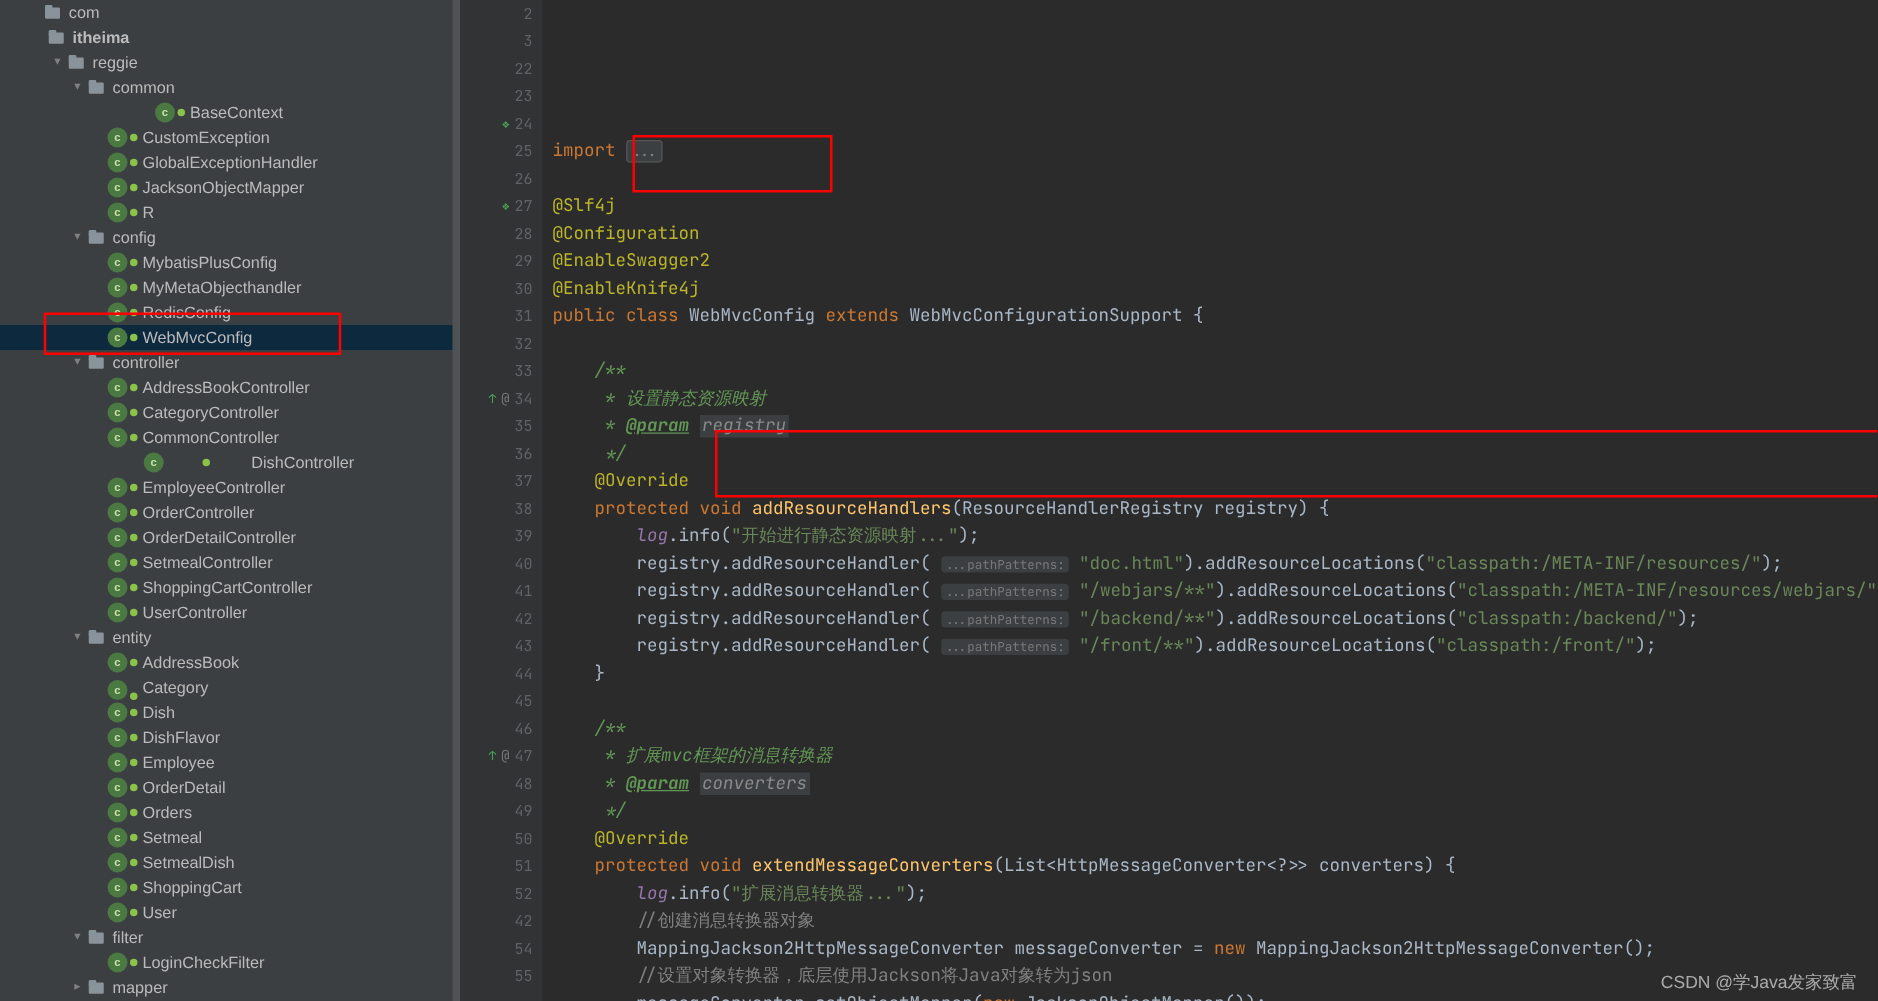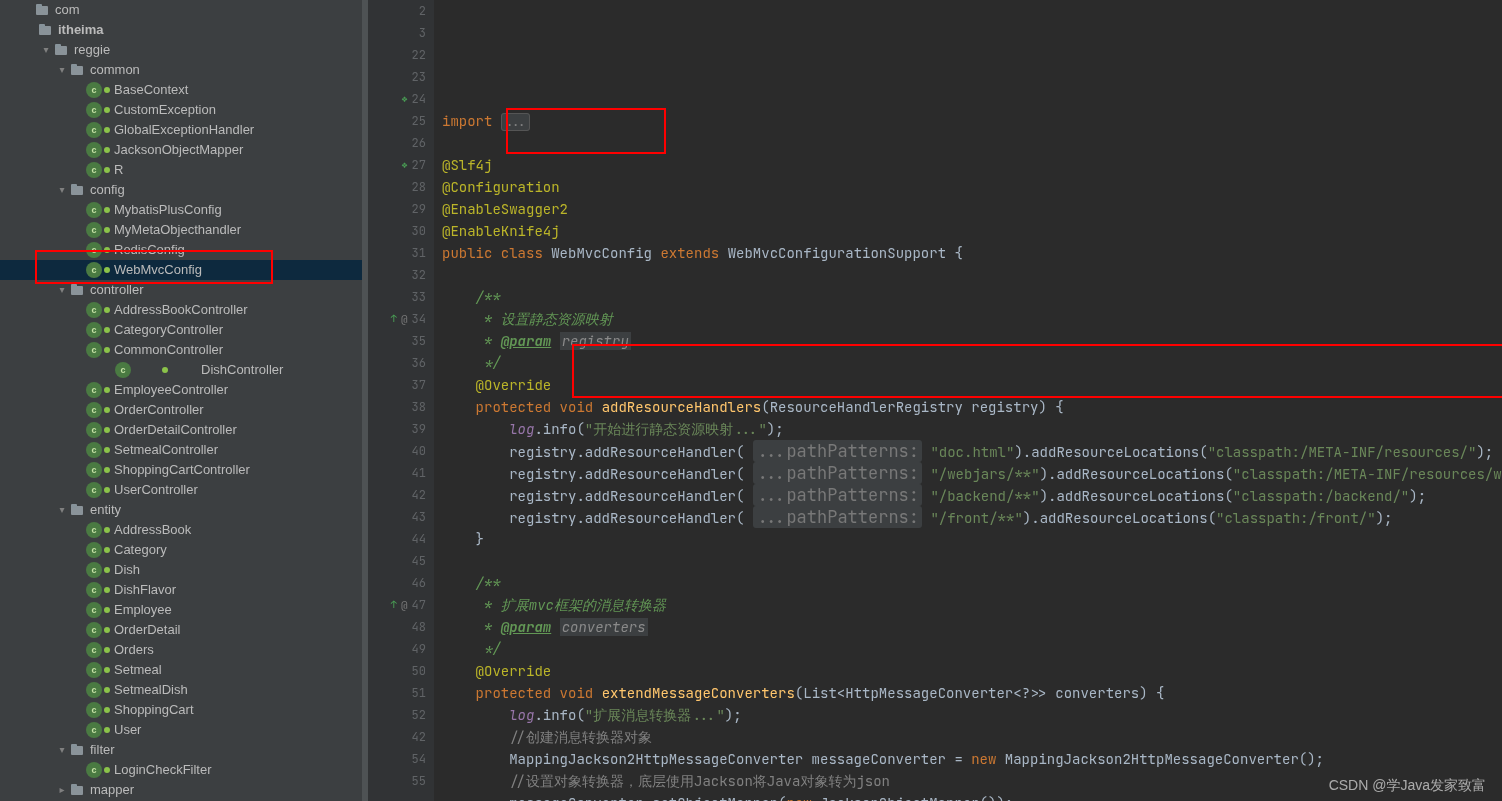--- a/index.html
+++ b/index.html
@@ -55,21 +55,21 @@
   .code-line{height:22px;}
   .kw{color:var(--kw);}
   .str{color:var(--str);}
   .fn{color:var(--fn);}
   .ann{color:var(--ann);}
   .jd{color:var(--javadoc);font-style:italic;}
   .jd-tag{color:var(--javadoc-tag);font-style:italic;font-weight:bold;text-decoration:underline;}
   .jd-param{background:var(--javadoc-param-bg);color:#8a8a8a;font-style:italic;padding:0 2px;}
   .dim{color:var(--text-dim);}
   .fold{background:var(--fold-bg);border:1px solid #555;border-radius:3px;color:#808080;font-size:12px;padding:0 3px;}
-  .hint{color:var(--hint);font-size:17px;background:var(--fold-bg);padding:0 3px;border-radius:3px;}
+  .hint{color:var(--hint);font-size:10px;background:var(--fold-bg);padding:0 3px;border-radius:3px;}
   .field{color:#9876aa;font-style:italic;}
   .red-ed{position:absolute;border:2px solid var(--red-box);pointer-events:none;}
   .watermark{position:absolute;right:16px;bottom:6px;color:rgba(255,255,255,0.6);font-family:"Segoe UI",Arial,sans-serif;font-size:14px;}
 </style>
 </head>
 <body>
 
 <div class="root">
 
   <div class="sidebar">
@@ -87,21 +87,21 @@
         <li class="tree-row" style="padding-left: 40px;">
           <span class="chev">▾</span>
           <span class="icon icon-folder icon-pkg"></span>
           <span>reggie</span>
         </li>
         <li class="tree-row" style="padding-left: 56px;">
           <span class="chev">▾</span>
           <span class="icon icon-folder icon-pkg"></span>
           <span>common</span>
         </li>
-        <li class="tree-row" style="padding-left: 72px;">
+        <li class="tree-row" style="padding-left: 110px;">
           <span class="chev"></span>
           <span class="icon icon-class"></span>
           <span class="cfg-dot"></span>
           <span>BaseContext</span>
         </li>
         <li class="tree-row" style="padding-left: 72px; text-align: right;">
           <span class="chev"></span>
           <span class="icon icon-class"></span>
           <span class="cfg-dot"></span>
           <span>CustomException</span>
@@ -222,21 +222,21 @@
           <span class="chev">▾</span>
           <span class="icon icon-folder icon-pkg"></span>
           <span>entity</span>
         </li>
         <li class="tree-row" style="padding-left: 72px;">
           <span class="chev"></span>
           <span class="icon icon-class"></span>
           <span class="cfg-dot"></span>
           <span>AddressBook</span>
         </li>
-        <li class="tree-row" style="padding-left: 72px;">
+        <li class="tree-row" style="padding-left: 72px; align-items: flex-end;">
           <span class="chev"></span>
           <span class="icon icon-class"></span>
           <span class="cfg-dot"></span>
           <span>Category</span>
         </li>
         <li class="tree-row" style="padding-left: 72px;">
           <span class="chev"></span>
           <span class="icon icon-class"></span>
           <span class="cfg-dot"></span>
           <span>Dish</span>

